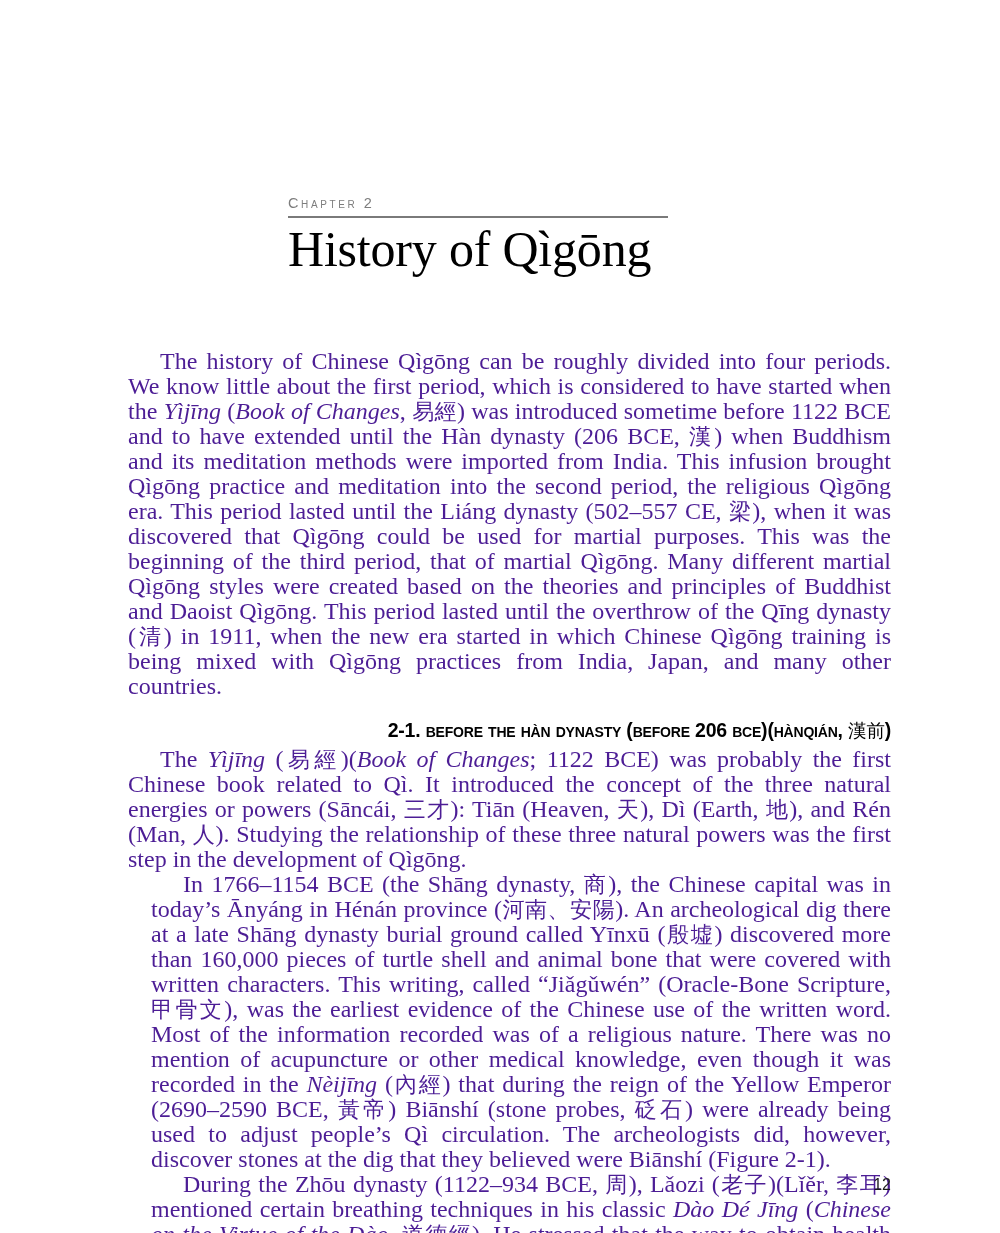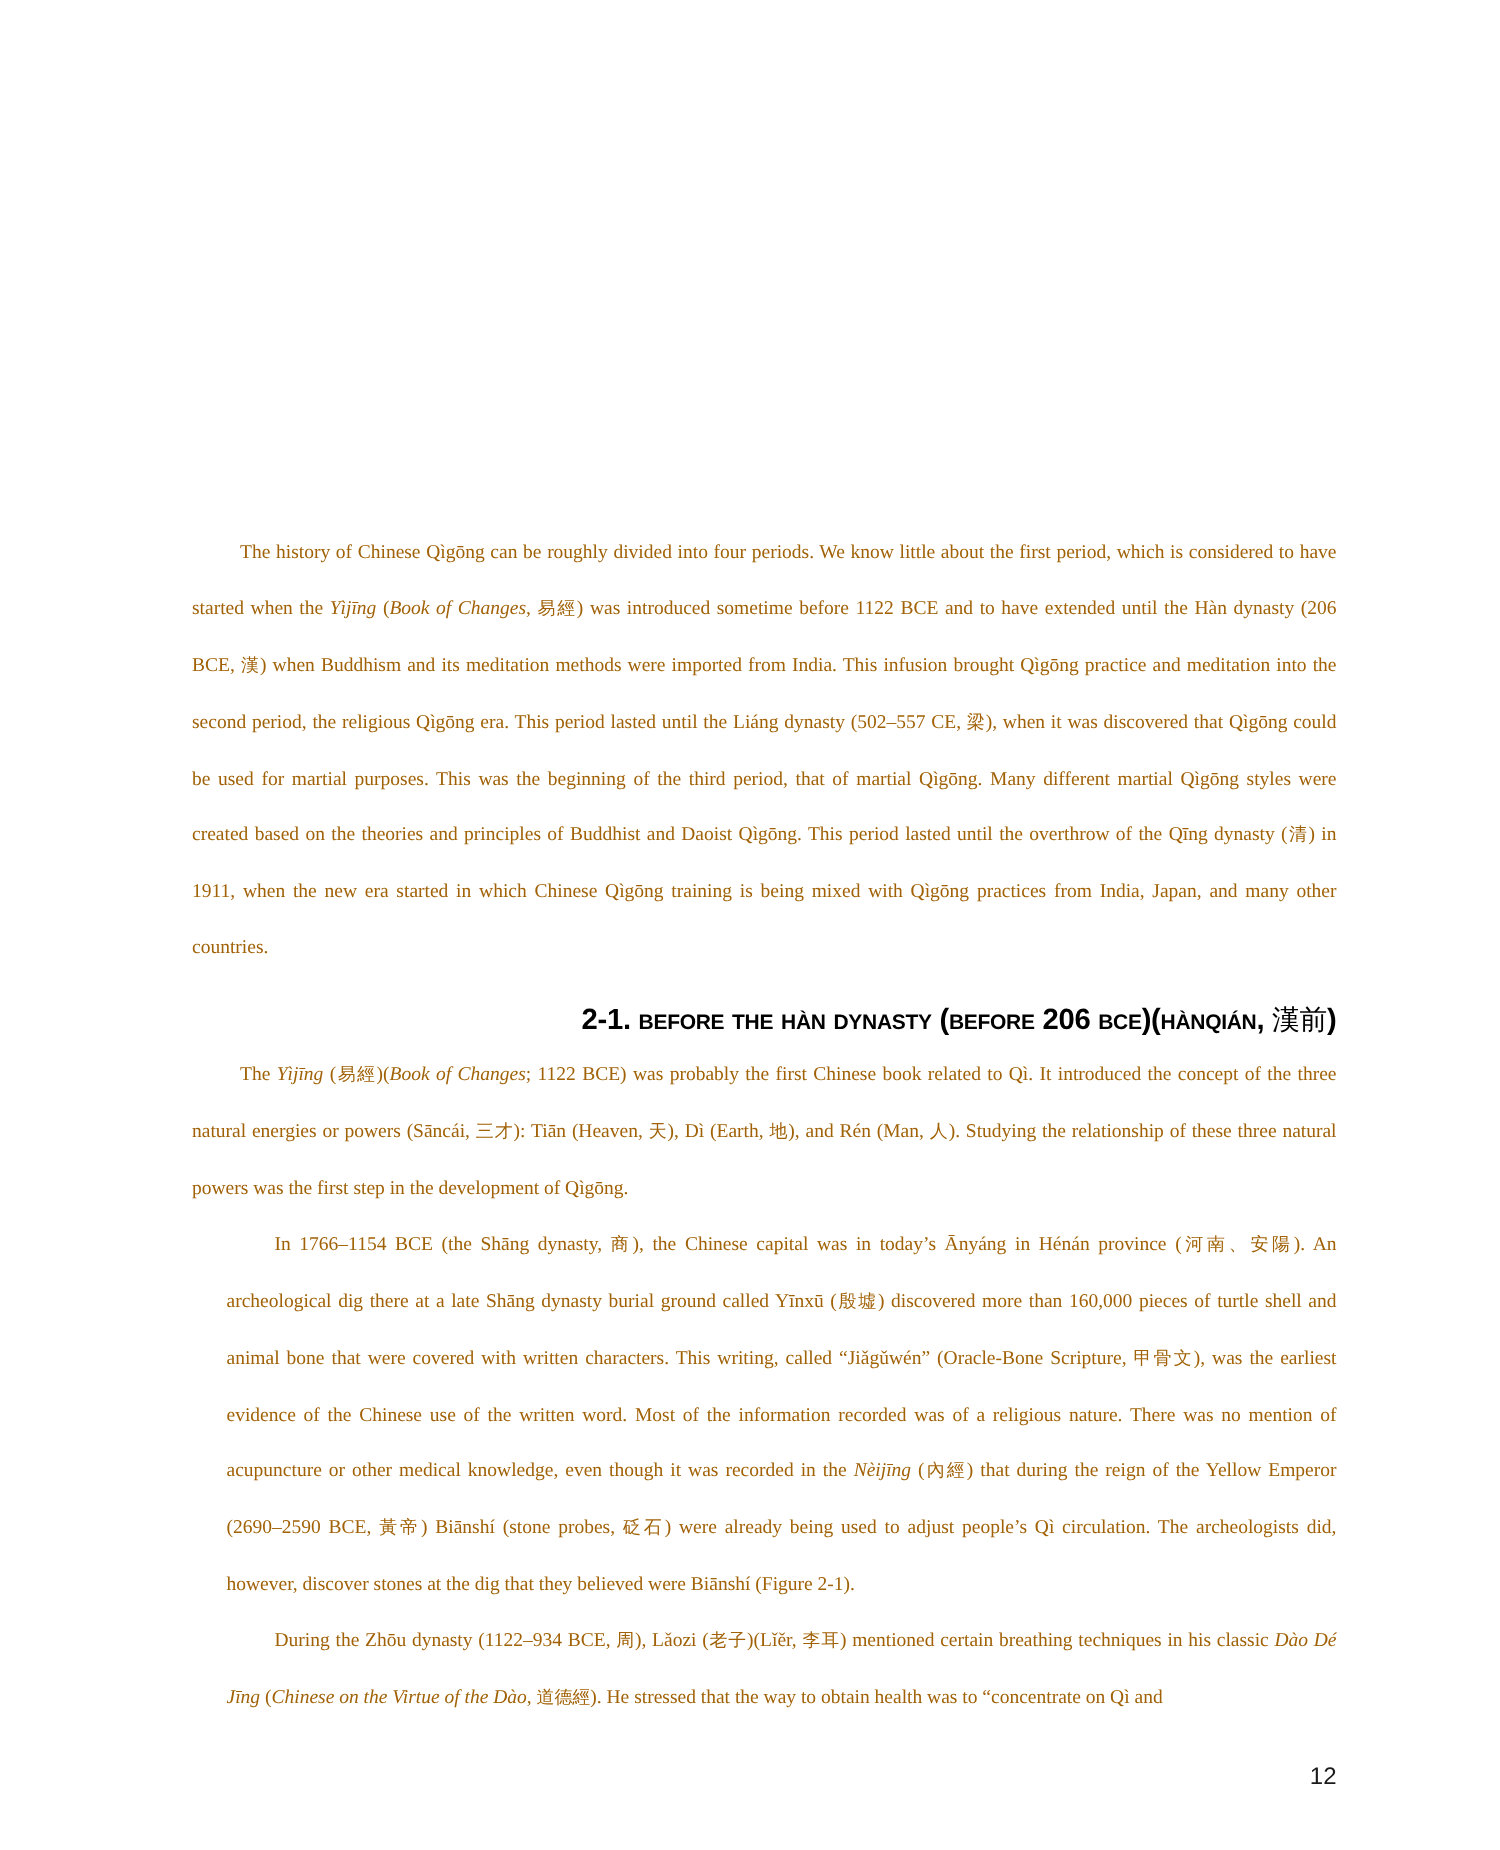--- a/index.html
+++ b/index.html
@@ -61,25 +61,25 @@
   .body-col {
     position: absolute;
     left: 128px;
     top: 349px;
     width: 763px;
   }
   p.para {
     margin: 0;
     text-align: justify;
     text-justify: inter-word;
-    font-size: 13px;
-    line-height: 37px;
+    font-size: 24px;
+    line-height: 25px;
     text-indent: 32px;
     hyphens: manual;
-    color: #a16207;
+    color: #4c1d95;
   }
   p.para + p.para {
     margin-top: 0;
     margin-left: 23px;
   }
   .cjk {
     font-family: "DejaVu Sans", "Liberation Sans", sans-serif;
     font-size: 0.92em;
   }
   em, .ital {
@@ -117,20 +117,25 @@
     font-size: 16px;
     color: #1a1a1a;
     font-weight: 400;
   }
 </style>
 </head>
 <body>
 
 <div class="page">
 
+  <div class="chapter-header">
+    <div class="chapter-eyebrow">Chapter 2</div>
+    <div class="chapter-rule"></div>
+    <h1 class="chapter-title">History of Qìgōng</h1>
+  </div>
 
   <div class="body-col">
 
     <p class="para">The history of Chinese Qìgōng can be roughly divided into four periods. We know little about the first period, which is considered to have started when the <em>Yìjīng</em> (<em>Book of Changes</em>, <span class="cjk">易經</span>) was introduced sometime before 1122 BCE and to have extended until the Hàn dynasty (206 BCE, <span class="cjk">漢</span>) when Buddhism and its meditation methods were imported from India. This infusion brought Qìgōng practice and meditation into the second period, the religious Qìgōng era. This period lasted until the Liáng dynasty (502–557 CE, <span class="cjk">梁</span>), when it was discovered that Qìgōng could be used for martial purposes. This was the beginning of the third period, that of martial Qìgōng. Many different martial Qìgōng styles were created based on the theories and principles of Buddhist and Daoist Qìgōng. This period lasted until the overthrow of the Qīng dynasty (<span class="cjk">清</span>) in 1911, when the new era started in which Chinese Qìgōng training is being mixed with Qìgōng practices from India, Japan, and many other countries.</p>
 
     <h2 class="section-heading"><span>2-1.</span> <span class="sc">Before the Hàn Dynasty (Before 206 BCE)(Hànqián,</span> <span class="cjk">漢前</span>)</h2>
 
     <p class="para">The <em>Yìjīng</em> (<span class="cjk">易經</span>)(<em>Book of Changes</em>; 1122 BCE) was probably the first Chinese book related to Qì. It introduced the concept of the three natural energies or powers (Sāncái, <span class="cjk">三才</span>): Tiān (Heaven, <span class="cjk">天</span>), Dì (Earth, <span class="cjk">地</span>), and Rén (Man, <span class="cjk">人</span>). Studying the relationship of these three natural powers was the first step in the development of Qìgōng.</p>
 
     <p class="para">In 1766–1154 BCE (the Shāng dynasty, <span class="cjk">商</span>), the Chinese capital was in today’s Ānyáng in Hénán province (<span class="cjk">河南、安陽</span>). An archeological dig there at a late Shāng dynasty burial ground called Yīnxū (<span class="cjk">殷墟</span>) discovered more than 160,000 pieces of turtle shell and animal bone that were covered with written characters. This writing, called “Jiǎgǔwén” (Oracle-Bone Scripture, <span class="cjk">甲骨文</span>), was the earliest evidence of the Chinese use of the written word. Most of the information recorded was of a religious nature. There was no mention of acupuncture or other medical knowledge, even though it was recorded in the <em>Nèijīng</em> (<span class="cjk">內經</span>) that during the reign of the Yellow Emperor (2690–2590 BCE, <span class="cjk">黃帝</span>) Biānshí (stone probes, <span class="cjk">砭石</span>) were already being used to adjust people’s Qì circulation. The archeologists did, however, discover stones at the dig that they believed were Biānshí (Figure 2-1).</p>

